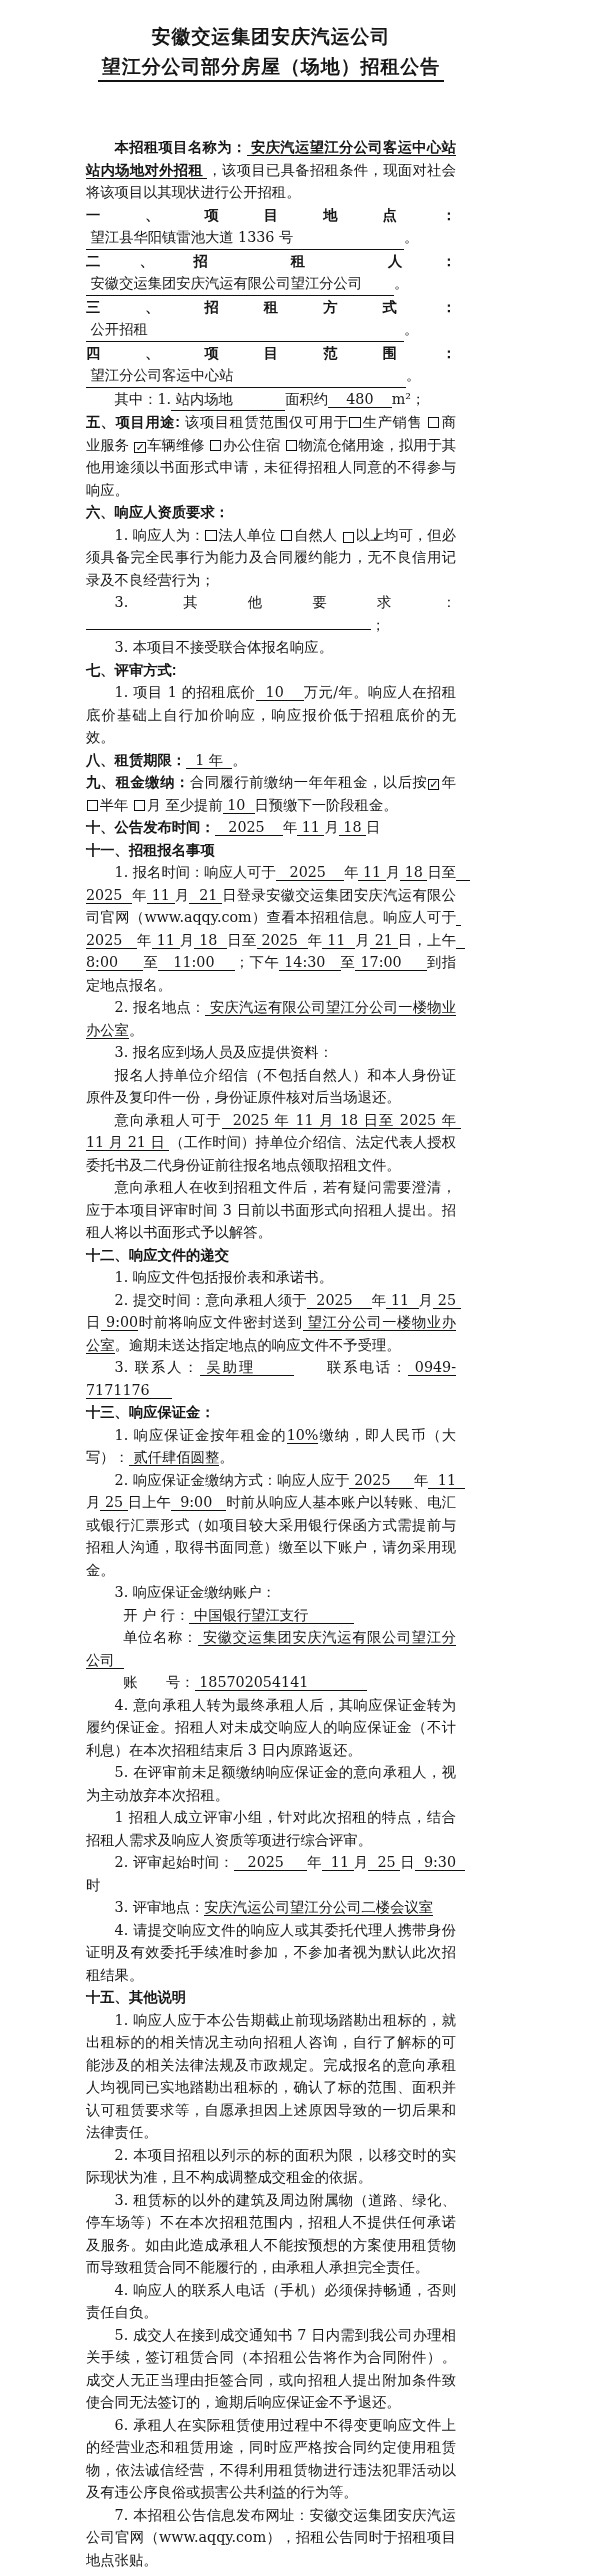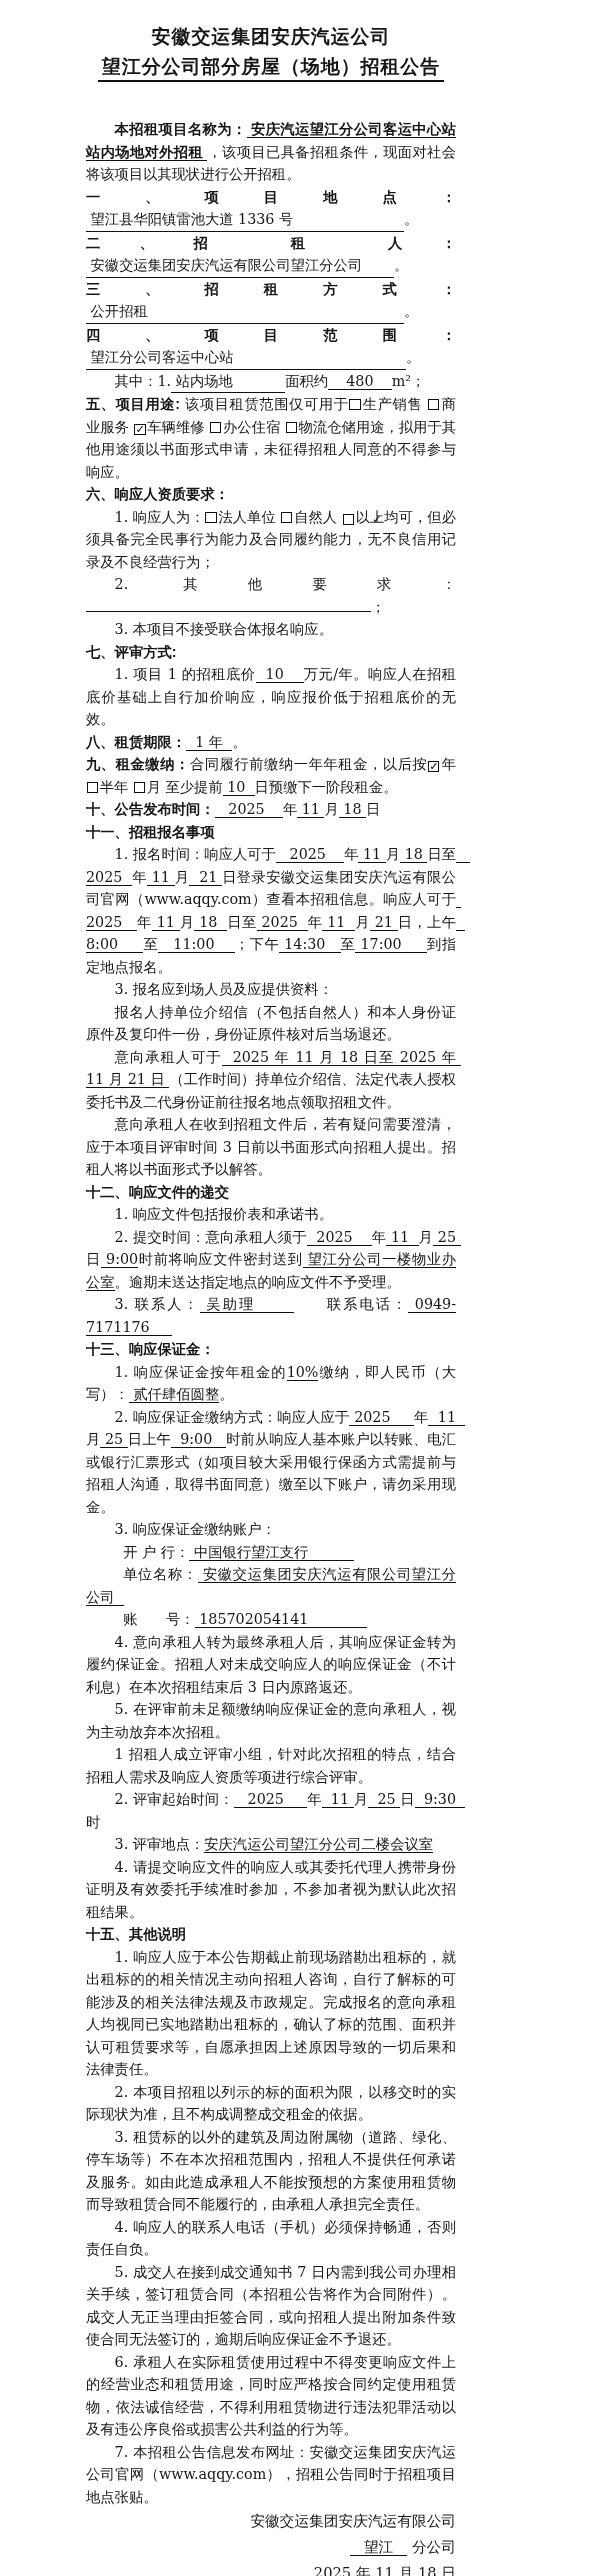--- a/index.html
+++ b/index.html
@@ -10,21 +10,21 @@
     overflow: hidden;
   }
   .page { box-sizing: border-box; width: 532px; height: 2576px; padding: 14px 76px 0 86px; }
   .title1, .title2 {
     font-family: "Liberation Sans", "DejaVu Sans", sans-serif;
     font-weight: bold; font-size: 19px; text-align: center; letter-spacing: 0.9px;
   }
   .title1 { margin-top: 10.4px; }
   .title2 { margin-top: 4px; }
   .t2u { border-bottom: 2.2px solid #111; padding: 0 3.5px 2.6px 3.5px; }
-  .doc-body { margin-top: 38px; }
+  .doc-body { margin-top: 56px; }
   .p {
     margin: 0; font-size: 14.3px; line-height: 22.5px;
     text-align: justify; white-space: pre-wrap;
   }
   .ind { text-indent: 2em; }
   .ind25 { text-indent: 2.6em; }
   .b { font-weight: bold; font-family: "Liberation Sans", "DejaVu Sans", sans-serif; }
   .u { border-bottom: 1.1px solid #111; }
   .blank { display: inline-block; text-indent: 0; border-bottom: 1.1px solid #111; }
   .cb {
@@ -49,29 +49,30 @@
   <div class="doc-body">
       <p class="p ind"><span class="b ">本招租项目名称为：</span><span class="b u"> 安庆汽运望江分公司客运中心站站内场地对外招租 </span><span class="">，该项目已具备招租条件，现面对社会将该项目以其现状进行公开招租。</span></p>
       <p class="p"><span class="b ">一、项目地点：</span><span class="blank" style="min-width: 318px;"> 望江县华阳镇雷池大道 1336 号</span><span class="">。</span></p>
       <p class="p"><span class="b ">二、招 租 人：</span><span class="blank" style="min-width: 308px;"> 安徽交运集团安庆汽运有限公司望江分公司 </span><span class="">。</span></p>
       <p class="p"><span class="b ">三、招租方式：</span><span class="blank" style="min-width: 318px;"> 公开招租</span><span class="">。</span></p>
       <p class="p"><span class="b ">四、项目范围：</span><span class="blank" style="min-width: 320px;"> 望江分公司客运中心站</span><span class="">。</span></p>
       <p class="p ind"><span class="">其中：1.</span><span class="blank" style="min-width: 114px;"> 站内场地</span><span class="">面积约</span><span class="u">    480    </span><span class="">m²；</span></p>
       <p class="p"><span class="b ">五、项目用途:</span><span class=""> 该项目租赁范围仅可用于</span><span class="cb"></span><span class="">生产销售 </span><span class="cb"></span><span class="">商业服务 </span><span class="cb">✓</span><span class="">车辆维修 </span><span class="cb"></span><span class="">办公住宿 </span><span class="cb"></span><span class="">物流仓储用途，拟用于其他用途须以书面形式申请，未征得招租人同意的不得参与响应。</span></p>
       <p class="p"><span class="b ">六、响应人资质要求：</span></p>
       <p class="p ind"><span class="">1. 响应人为：</span><span class="cb"></span><span class="">法人单位 </span><span class="cb"></span><span class="">自然人 </span><span class="cb">✓</span><span class="">以上均可，但必须具备完全民事行为能力及合同履约能力，无不良信用记录及不良经营行为；</span></p>
-      <p class="p ind"><span class="">2. 其他要求：</span><span class="blank" style="min-width: 285px;"></span><span class="">；</span></p>
+      <p class="p ind"><span class="">3. 其他要求：</span><span class="blank" style="min-width: 285px;"></span><span class="">；</span></p>
       <p class="p ind"><span class="">3. 本项目不接受联合体报名响应。</span></p>
       <p class="p"><span class="b ">七、评审方式:</span></p>
       <p class="p ind"><span class="">1. 项目 1 的招租底价</span><span class="u">  10    </span><span class="">万元/年。响应人在招租底价基础上自行加价响应，响应报价低于招租底价的无效。</span></p>
       <p class="p"><span class="b ">八、租赁期限：</span><span class="u">  1 年  </span><span class="">。</span></p>
       <p class="p"><span class="b ">九、租金缴纳：</span><span class="">合同履行前缴纳一年年租金，以后按</span><span class="cb">✓</span><span class="">年 </span><span class="cb"></span><span class="">半年 </span><span class="cb"></span><span class="">月 至少提前</span><span class="u"> 10  </span><span class="">日预缴下一阶段租金。</span></p>
       <p class="p"><span class="b ">十、公告发布时间：</span><span class="u">   2025    </span><span class="">年</span><span class="u"> 11 </span><span class="">月</span><span class="u"> 18 </span><span class="">日</span></p>
       <p class="p"><span class="b ">十一、招租报名事项</span></p>
       <p class="p ind"><span class="">1. 报名时间：响应人可于</span><span class="u">   2025    </span><span class="">年</span><span class="u"> 11 </span><span class="">月</span><span class="u"> 18 </span><span class="">日至</span><span class="u">   2025  </span><span class="">年</span><span class="u"> 11 </span><span class="">月</span><span class="u">  21 </span><span class="">日登录安徽交运集团安庆汽运有限公司官网（www.aqqy.com）查看本招租信息。响应人可于</span><span class="u"> 2025   </span><span class="">年</span><span class="u"> 11 </span><span class="">月</span><span class="u"> 18  </span><span class="">日至</span><span class="u"> 2025  </span><span class="">年</span><span class="u"> 11  </span><span class="">月</span><span class="u"> 21 </span><span class="">日，上午</span><span class="u">  8:00     </span><span class="">至</span><span class="u">   11:00    </span><span class="">；下午</span><span class="u"> 14:30   </span><span class="">至</span><span class="u"> 17:00     </span><span class="">到指定地点报名。</span></p>
+      <p class="p ind"><span class="">2. 报名地点：</span><span class="u"> 安庆汽运有限公司望江分公司一楼物业办公室</span><span class="">。</span></p>
       <p class="p ind"><span class="">3. 报名应到场人员及应提供资料：</span></p>
       <p class="p ind"><span class="">报名人持单位介绍信（不包括自然人）和本人身份证原件及复印件一份，身份证原件核对后当场退还。</span></p>
       <p class="p ind"><span class="">意向承租人可于</span><span class="u">  2025 年 11 月 18 日至 2025 年 11 月 21 日 </span><span class="">（工作时间）持单位介绍信、法定代表人授权委托书及二代身份证前往报名地点领取招租文件。</span></p>
       <p class="p ind"><span class="">意向承租人在收到招租文件后，若有疑问需要澄清，应于本项目评审时间 3 日前以书面形式向招租人提出。招租人将以书面形式予以解答。</span></p>
       <p class="p"><span class="b ">十二、响应文件的递交</span></p>
       <p class="p ind"><span class="">1. 响应文件包括报价表和承诺书。</span></p>
       <p class="p ind"><span class="">2. 提交时间：意向承租人须于</span><span class="u">  2025    </span><span class="">年</span><span class="u"> 11  </span><span class="">月</span><span class="u"> 25 </span><span class="">日</span><span class="u"> 9:00</span><span class="">时前将响应文件密封送到</span><span class="u"> 望江分公司一楼物业办公室</span><span class="">。逾期未送达指定地点的响应文件不予受理。</span></p>
       <p class="p ind"><span class="">3. 联系人：</span><span class="u"> 吴助理      </span><span class="">     联系电话：</span><span class="u"> 0949-7171176     </span></p>
       <p class="p"><span class="b ">十三、响应保证金：</span></p>
       <p class="p ind"><span class="">1. 响应保证金按年租金的</span><span class="u">10%</span><span class="">缴纳，即人民币（大写）：</span><span class="u"> 贰仟肆佰圆整</span><span class="">。</span></p>

